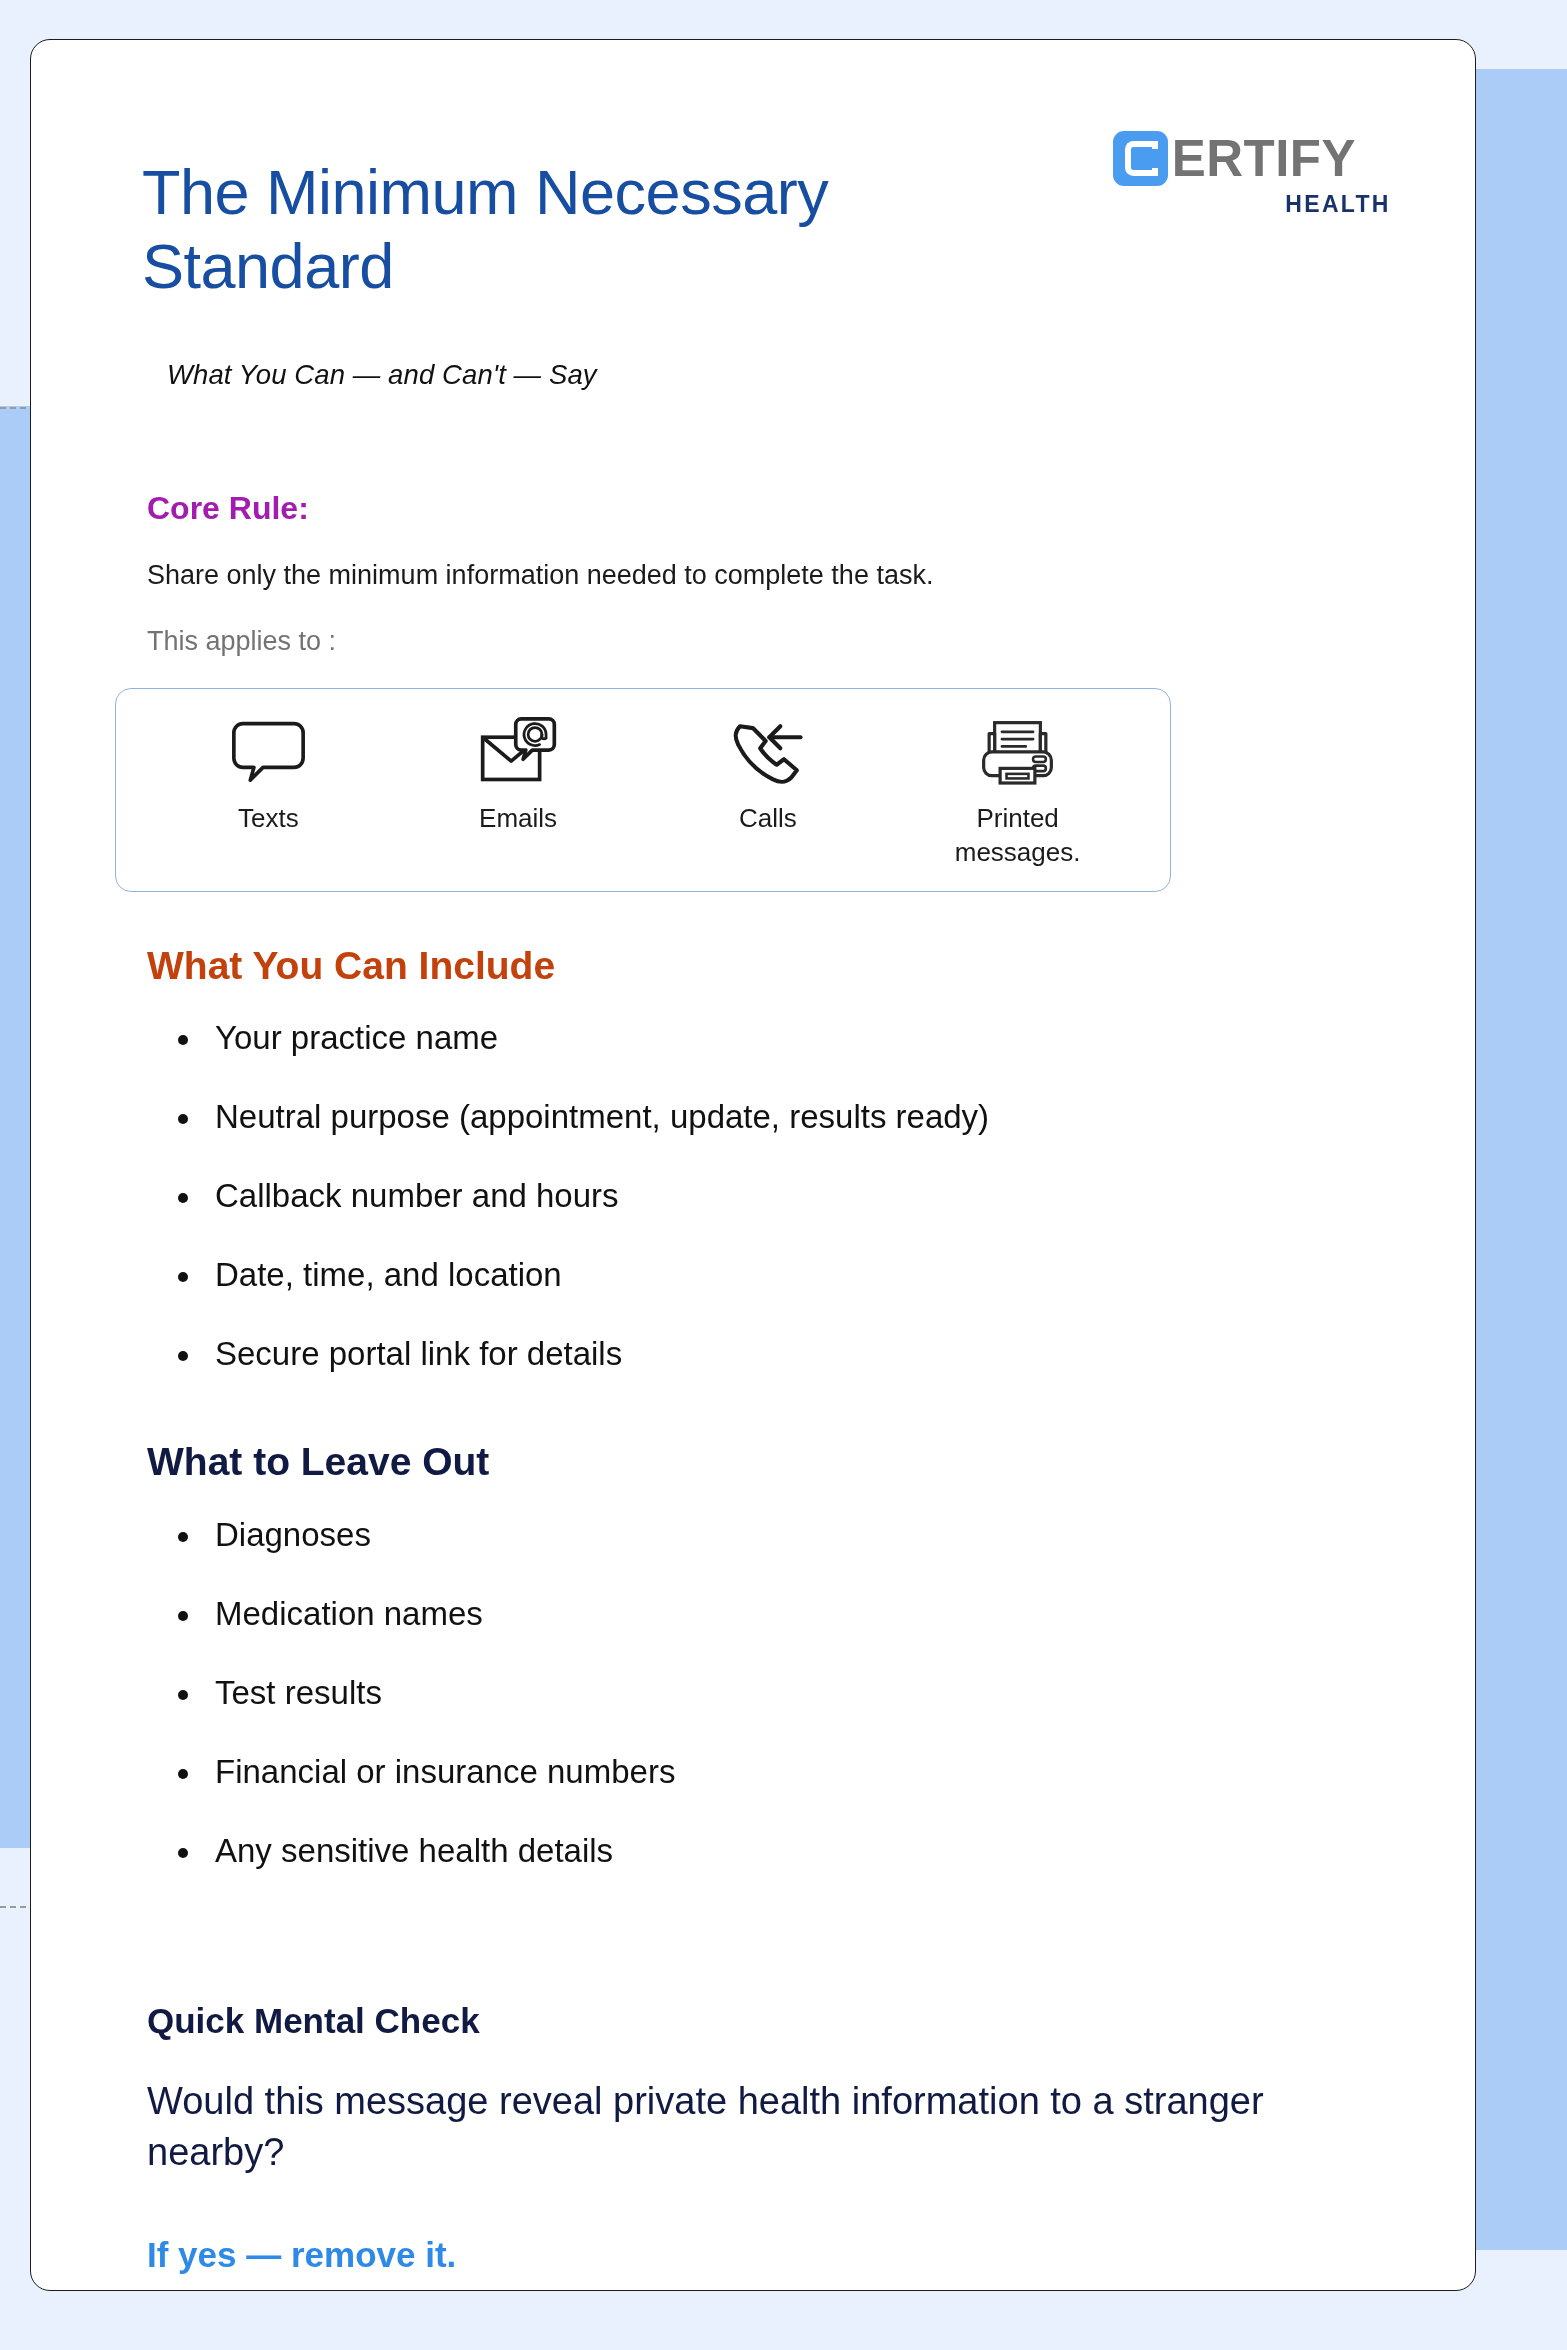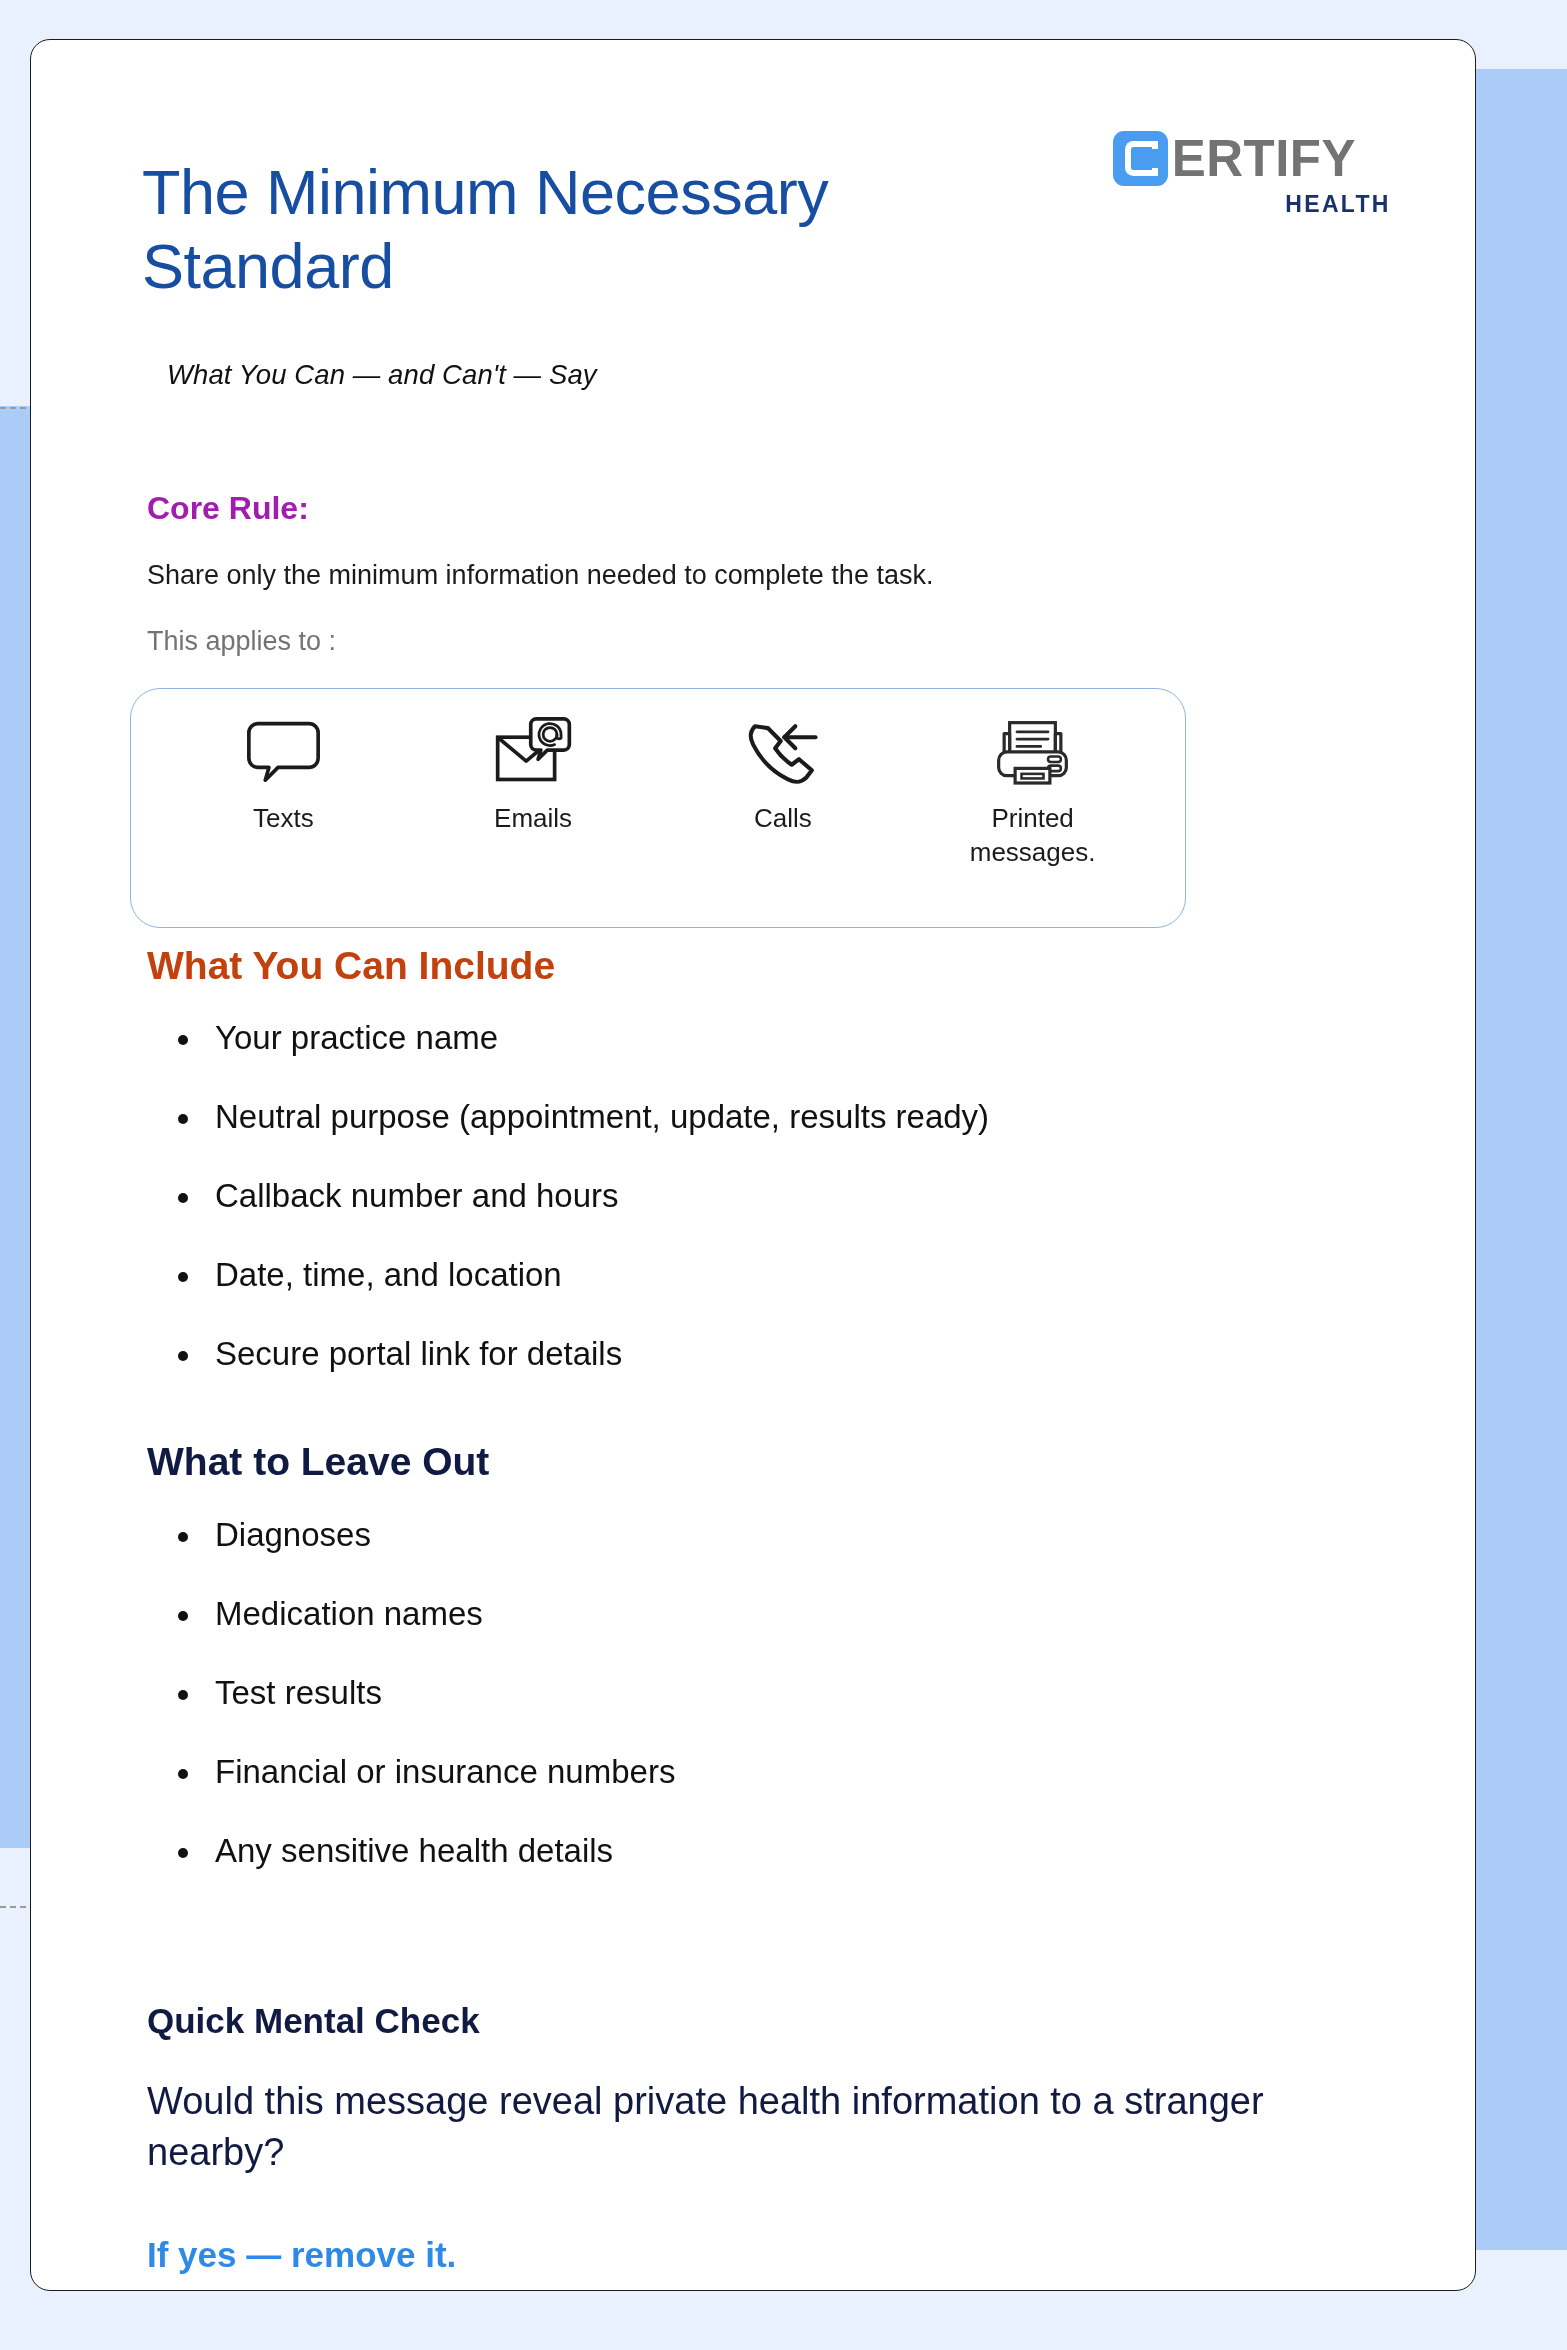--- a/index.html
+++ b/index.html
@@ -169,25 +169,24 @@
     font-size: 27px;
     color: #737373;
   }
 
   
   .channel-box {
     position: absolute;
     left: 84px;
     top: 648px;
     width: 1056px;
-    height: 240px;
+    height: 204px;
     border: 1.8px solid #8fb4e4;
-    border-radius: 30px;
+    border-radius: 16px;
     box-sizing: border-box;
-    margin-left: 15px;
   }
   .channels {
     display: flex;
     height: 100%;
     padding: 20px 27.5px 0 27.5px;
     box-sizing: border-box;
   }
   .channel {
     width: 255px;
     display: flex;

